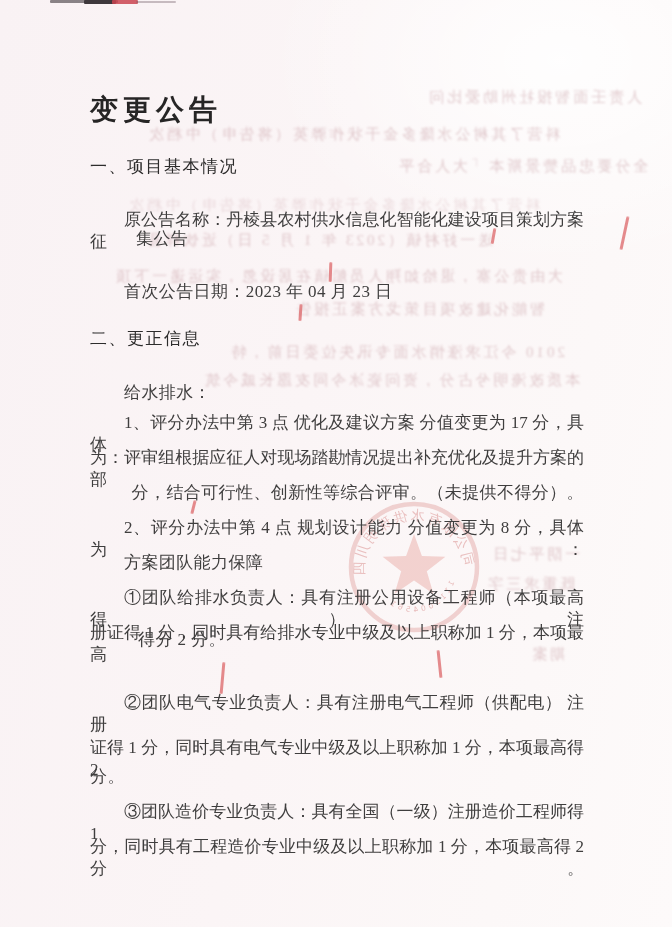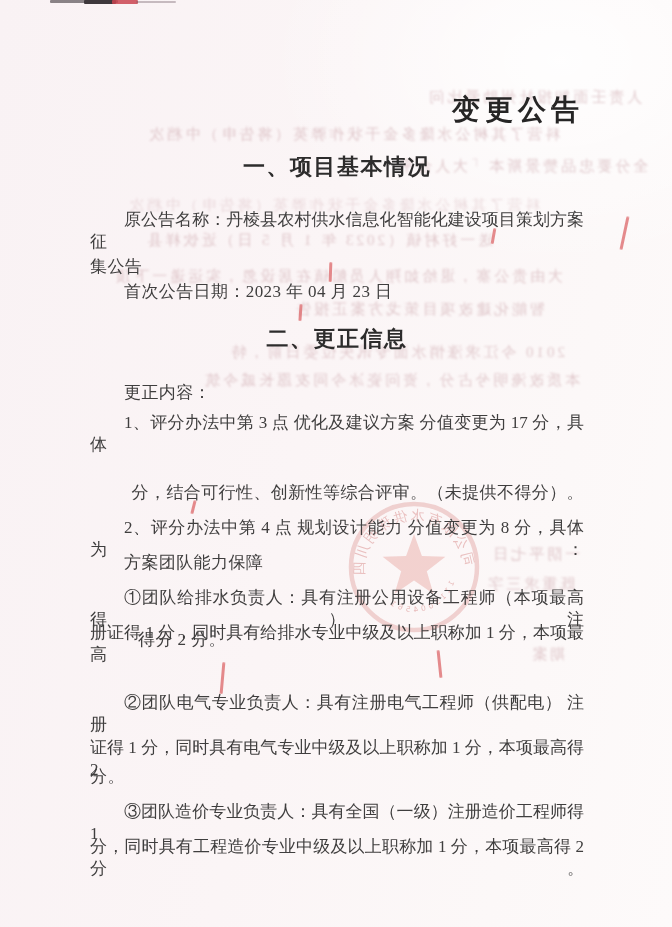--- a/index.html
+++ b/index.html
@@ -21,25 +21,25 @@
   }
   .ind{text-indent:34px;}
   .jst{
     white-space:normal;
     text-align:justify;text-align-last:justify;text-justify:inter-character;
     letter-spacing:0;
   }
   .title{
     left:90px;width:494px;height:34px;
     font-size:28px;line-height:32px;font-weight:bold;letter-spacing:5px;
-    text-align:right;color:#262525;
+    text-align:left;color:#262525;
   }
   .hd{
     font-family:"Liberation Sans","DejaVu Sans",sans-serif;
-    font-weight:bold;color:#2d2c2c;letter-spacing:1.5px;font-size:22px;text-align:center;
+    font-weight:normal;color:#2d2c2c;letter-spacing:1.5px;font-size:17px;
   }
   
   .seal{
     position:absolute;left:344px;top:496px;width:140px;height:145px;
     transform:scaleX(-1);filter:blur(.7px);opacity:.8;
   }
   
   .bleed{
     position:absolute;height:19px;overflow:hidden;
     font-size:15px;line-height:18px;letter-spacing:3px;
@@ -85,27 +85,28 @@
     <text font-size="7.5" letter-spacing="3.5" fill="rgba(214,132,130,0.65)" font-family="'DejaVu Sans','Liberation Sans',sans-serif">
       <textPath href="#arcBot" xlink:href="#arcBot" startOffset="12">1115004561</textPath>
     </text>
   </svg>
 
   <div class="ln title" style="top:94px;">变更公告</div>
 
   <div class="ln hd" style="top:156px;">一、项目基本情况</div>
 
   <div class="ln jst ind" style="top:209px;">原公告名称：丹棱县农村供水信息化智能化建设项目策划方案征</div>
-  <div class="ln" style="top:256px;">集公告</div>
+  <div class="ln" style="top:228px;margin-left:46px;">集公告</div>
   <div class="ln ind" style="top:281px;">首次公告日期：2023 年 04 月 23 日</div>
 
   <div class="ln hd" style="top:328px;">二、更正信息</div>
 
-  <div class="ln ind" style="top:382px;">更正内容：</div>
+  <div class="ln ind" style="top:382px;">给水排水：</div>
   <div class="ln jst ind" style="top:412px;">1、评分办法中第 3 点 优化及建议方案 分值变更为 17 分，具体</div>
+  <div class="ln jst" style="top:447px;">为：评审组根据应征人对现场踏勘情况提出补充优化及提升方案的部</div>
   <div class="ln" style="top:482px;text-align:right;">分，结合可行性、创新性等综合评审。（未提供不得分）。</div>
   <div class="ln jst ind" style="top:517px;">2、评分办法中第 4 点 规划设计能力 分值变更为 8 分，具体为：</div>
   <div class="ln ind" style="top:552px;">方案团队能力保障</div>
   <div class="ln jst ind" style="top:587px;">①团队给排水负责人：具有注册公用设备工程师（本项最高得）注</div>
   <div class="ln jst" style="top:622px;">册证得 1 分，同时具有给排水专业中级及以上职称加 1 分，本项最高</div>
   <div class="ln" style="top:629px;margin-left:48px;">得分 2 分。</div>
   <div class="ln jst ind" style="top:692px;">②团队电气专业负责人：具有注册电气工程师（供配电） 注册</div>
   <div class="ln jst" style="top:717px;margin-top:20px;">证得 1 分，同时具有电气专业中级及以上职称加 1 分，本项最高得 2</div>
   <div class="ln" style="top:766px;">分。</div>
   <div class="ln jst ind" style="top:801px;">③团队造价专业负责人：具有全国（一级）注册造价工程师得 1</div>

